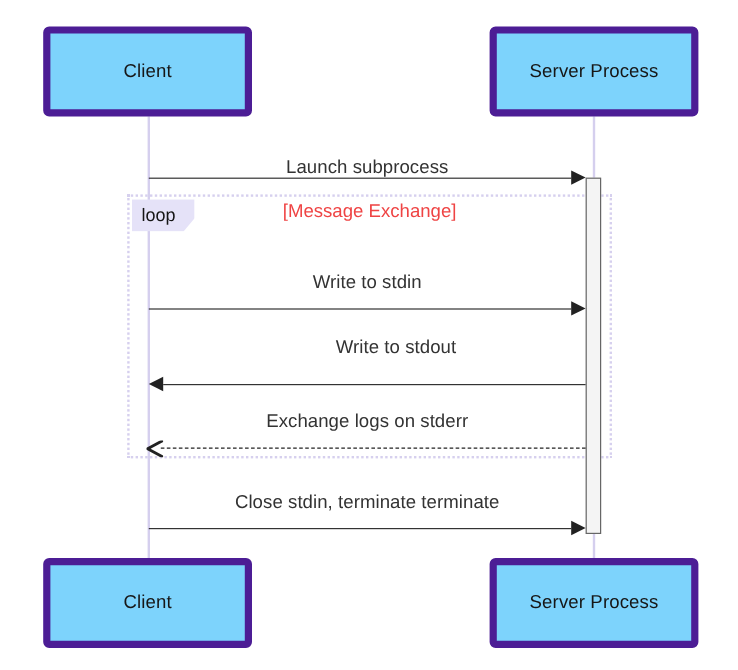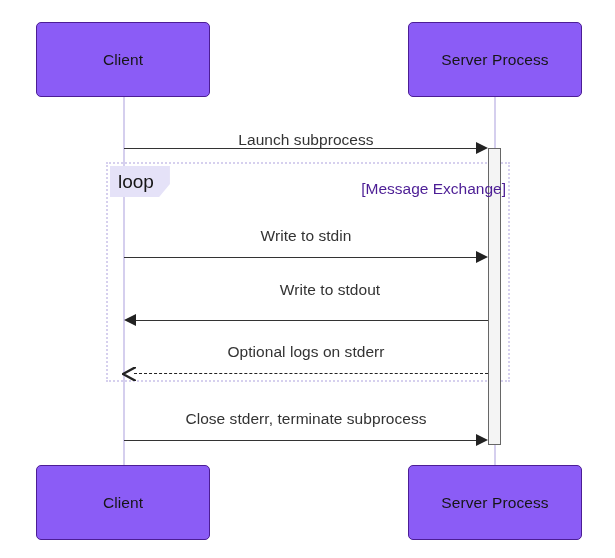--- a/index.html
+++ b/index.html
@@ -15,22 +15,22 @@
     width: 615px;
     height: 558px;
     background: #ffffff;
     overflow: hidden;
   }
 
   
   .participant-box {
     position: absolute;
     box-sizing: border-box;
-    background: #8b5cf6;
-    border: 1px solid #4c1d95;
+    background: #7dd3fc;
+    border: 6px solid #4c1d95;
     border-radius: 5px;
     display: flex;
     align-items: center;
     justify-content: center;
     z-index: 5;
   }
   .participant-label {
     font-size: 15.5px;
     color: #161616;
     letter-spacing: 0.1px;
@@ -59,36 +59,35 @@
     position: absolute;
     box-sizing: border-box;
     border: 2px dotted #D6D0EE;
     background: transparent;
     z-index: 2;
   }
   .loop-tag {
     position: absolute;
     background: #E5E2F8;
     color: #151515;
-    font-size: 19px;
+    font-size: 15px;
     line-height: 1;
     padding: 6px 16px 6px 8px;
     z-index: 6;
     -webkit-clip-path: polygon(0 0, 100% 0, 100% 58%, 82% 100%, 0 100%);
     clip-path: polygon(0 0, 100% 0, 100% 58%, 82% 100%, 0 100%);
     white-space: nowrap;
   }
   .loop-condition {
     position: absolute;
     font-size: 15.5px;
-    color: #4c1d95;
-    text-align: right;
+    color: #ef4444;
+    text-align: center;
     white-space: nowrap;
     z-index: 6;
-    margin-top: 12px;
   }
 
   
   .message {
     position: absolute;
     z-index: 4;
   }
   .message-label {
     position: absolute;
     font-size: 15.5px;
@@ -156,31 +155,31 @@
     <div class="arrowhead-solid right" style="left:476px; top:251px;"></div>
   </div>
 
   <div class="message">
     <div class="message-label" style="left:124px; top:281px; width:364px;padding-left:24px;">Write to stdout</div>
     <div class="message-line" style="left:136px; top:320px; width:352px;"></div>
     <div class="arrowhead-solid left" style="left:124px; top:314px;"></div>
   </div>
 
   <div class="message">
-    <div class="message-label" style="left:124px; top:343px; width:364px;">Optional logs on stderr</div>
+    <div class="message-label" style="left:124px; top:343px; width:364px;">Exchange logs on stderr</div>
     <div class="message-line dashed" style="left:134px; top:373px; width:354px;"></div>
     <div class="arrowhead-open" style="left:122px; top:367px;">
       <svg width="14" height="14" viewBox="0 0 14 14">
         <path d="M13 0.5 L1 7 L13 13.5" fill="none" stroke="#222222" stroke-width="2.4" stroke-linecap="round" stroke-linejoin="round"></path>
       </svg>
     </div>
   </div>
 
   <div class="message">
-    <div class="message-label" style="left:124px; top:410px; width:364px;">Close stderr, terminate subprocess</div>
+    <div class="message-label" style="left:124px; top:410px; width:364px;">Close stdin, terminate terminate</div>
     <div class="message-line" style="left:124px; top:440px; width:352px;"></div>
     <div class="arrowhead-solid right" style="left:476px; top:434px;"></div>
   </div>
 
   <div class="participant-box" style="left:36px; top:465px; width:174px; height:75px;">
     <span class="participant-label">Client</span>
   </div>
   <div class="participant-box" style="left:408px; top:465px; width:174px; height:75px;">
     <span class="participant-label">Server Process</span>
   </div>

